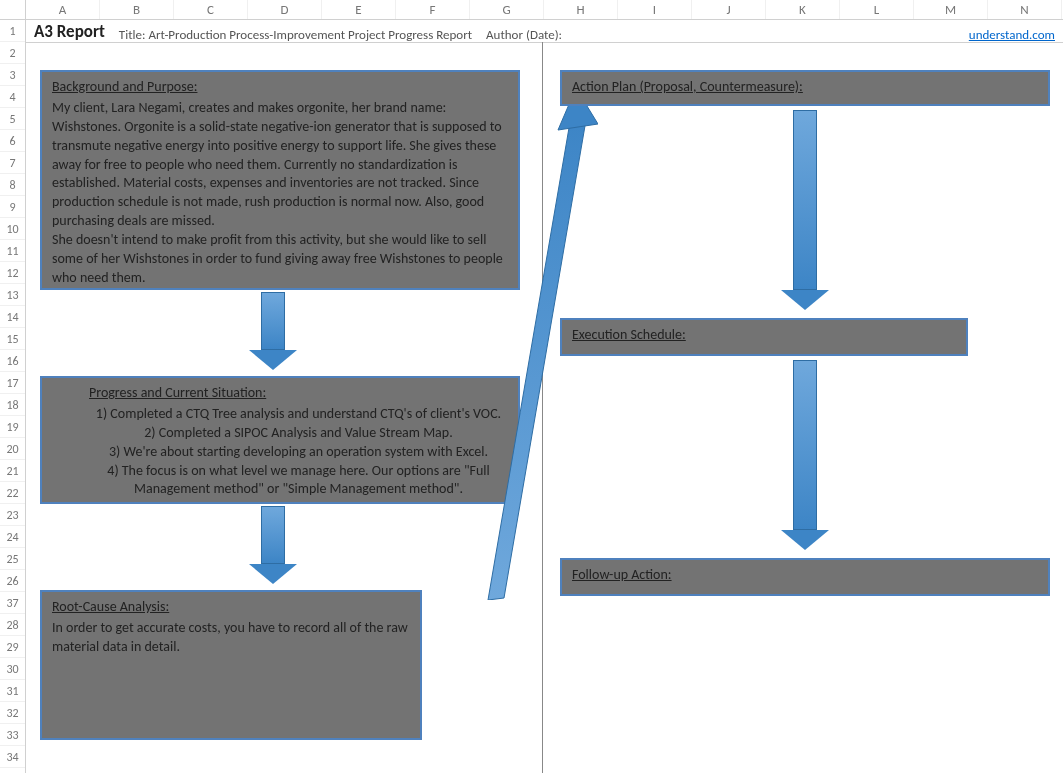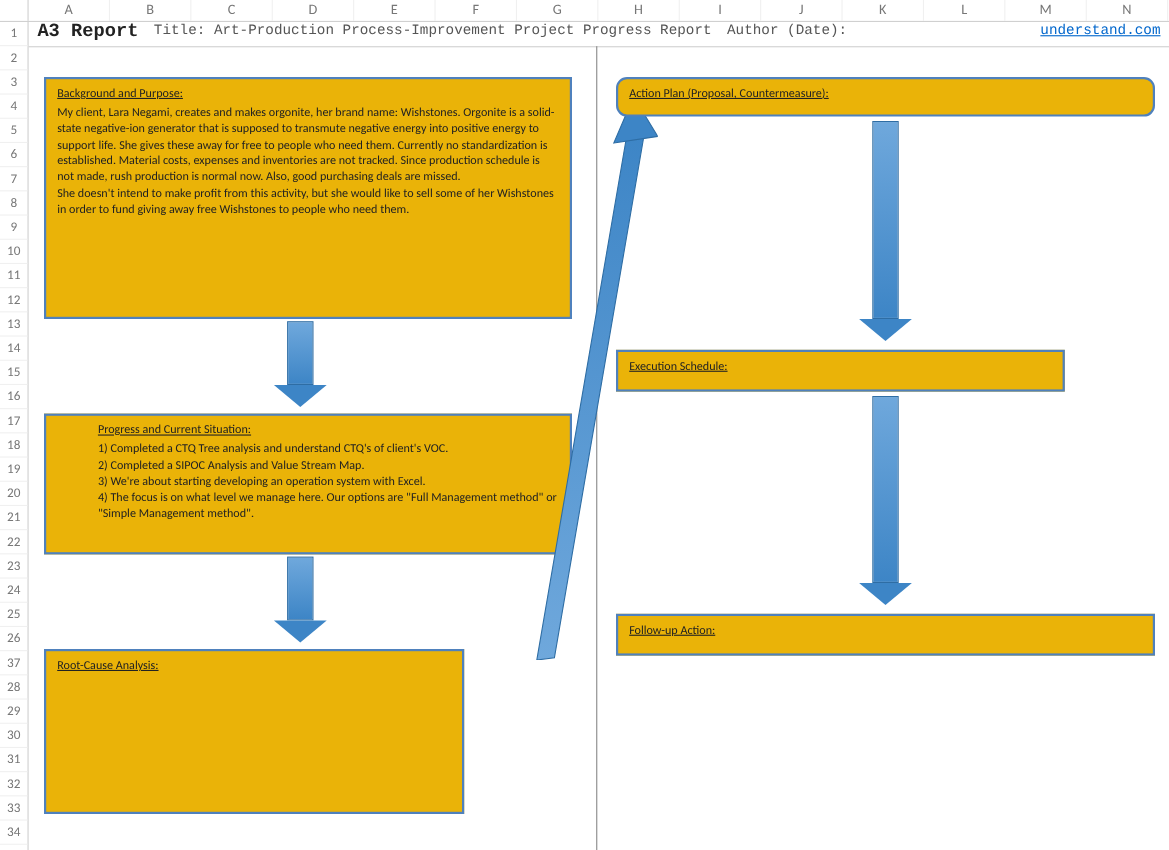--- a/index.html
+++ b/index.html
@@ -50,24 +50,23 @@
   }
   .sheet {
     position: absolute;
     top: 20px; left: 26px; right: 0; bottom: 0;
   }
   .header-row {
     position: absolute;
     top: 0; left: 8px; right: 8px;
     height: 22px;
     display: flex;
-    align-items: flex-start;
+    align-items: flex-end;
     gap: 14px;
     white-space: nowrap;
-    font-family: Liberation Mono, monospace;
   }
   .report-title {
     font-size: 17px;
     font-weight: bold;
     color: #222;
   }
   .header-mid { color: #555; font-size: 13px; }
   .header-link {
     margin-left: auto;
     color: #0066cc;
@@ -84,23 +83,23 @@
   .center-line {
     position: absolute;
     top: 22px;
     bottom: 0;
     width: 1px;
     background: #888;
   }
   .box {
     position: absolute;
     border: 2px solid #4f81bd;
-    background: #eab308;
+    background: #737373;
     padding: 6px 10px;
-    font-size: 11px;
+    font-size: 14px;
     line-height: 1.35;
     color: #222;
   }
   .box-title {
     text-decoration: underline;
     margin-bottom: 2px;
   }
   .arrow-down {
     position: absolute;
     width: 48px;
@@ -206,47 +205,48 @@
 She doesn't intend to make profit from this activity, but she would like to sell some of her Wishstones in order to fund giving away free Wishstones to people who need them.</div>
   </div>
 
   <div class="arrow-down" style="left:223px; top:272px; height:78px;">
     <div class="shaft"></div>
       <div class="head"></div>
   </div>
 
   <div class="box" style="left:14px; top:356px; width:480px; height:128px;padding-left:47px;">
     <div class="box-title">Progress and Current Situation:</div>
-    <div style="white-space:pre-line;">1) Completed a CTQ Tree analysis and understand CTQ's of client's VOC.
+    <div style="white-space:pre-line;text-align:center;">1) Completed a CTQ Tree analysis and understand CTQ's of client's VOC.
 2) Completed a SIPOC Analysis and Value Stream Map.
 3) We're about starting developing an operation system with Excel.
 4) The focus is on what level we manage here.  Our options are "Full Management method" or "Simple Management method".</div>
   </div>
 
   <div class="arrow-down" style="left:223px; top:486px; height:78px;">
     <div class="shaft"></div>
       <div class="head"></div>
   </div>
 
   <div class="box" style="left:14px; top:570px; width:382px; height:150px;">
     <div class="box-title">Root-Cause Analysis:</div>
+    <div style="white-space:pre-line;">In order to get accurate costs, you have to record all of the raw material data in detail.</div>
   </div>
 
   <svg class="diag-arrow" style="left:452px; top:60px; width:120px; height:520px;" viewBox="0 0 120 520">
     <defs>
       <linearGradient id="g1" x1="0" y1="1" x2="0" y2="0">
         <stop offset="0%" stop-color="#6fa8dc"></stop>
         <stop offset="100%" stop-color="#3d85c6"></stop>
       </linearGradient>
     </defs>
     <polygon points="10,520 26,518 108,40 92,42" fill="url(#g1)" stroke="#2e6da4" stroke-width="1"></polygon>
     <polygon points="80,50 120,44 98,8" fill="#3d85c6" stroke="#2e6da4" stroke-width="1"></polygon>
   </svg>
 
-  <div class="box" style="left:534px; top:50px; width:490px; height:36px;border-radius:10px;">
+  <div class="box" style="left:534px; top:50px; width:490px; height:36px;">
     <div class="box-title">Action Plan (Proposal, Countermeasure):</div>
   </div>
 
   <div class="arrow-down" style="left:755px; top:90px; height:200px;">
     <div class="shaft"></div>
       <div class="head"></div>
   </div>
 
   <div class="box" style="left:534px; top:298px; width:408px; height:38px;">
     <div class="box-title">Execution Schedule:</div>

